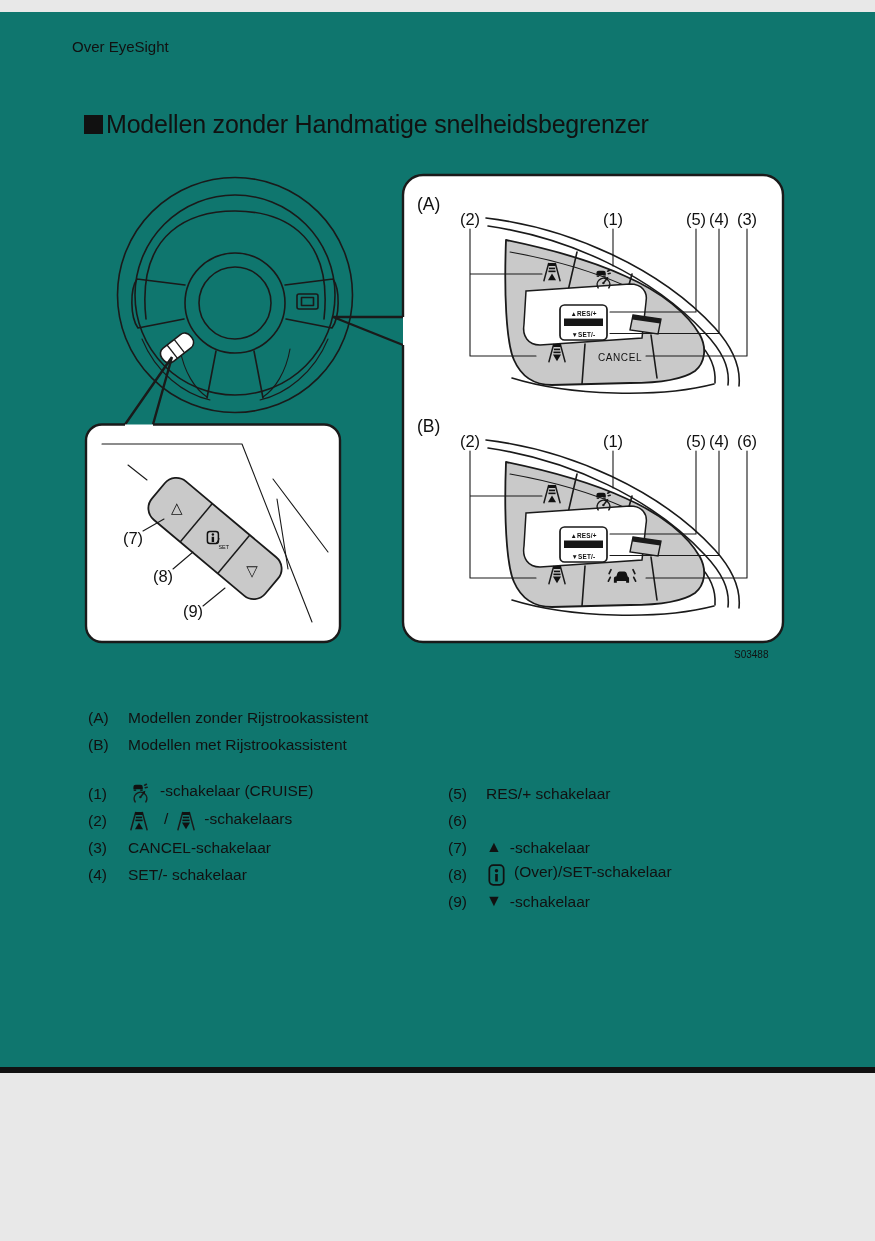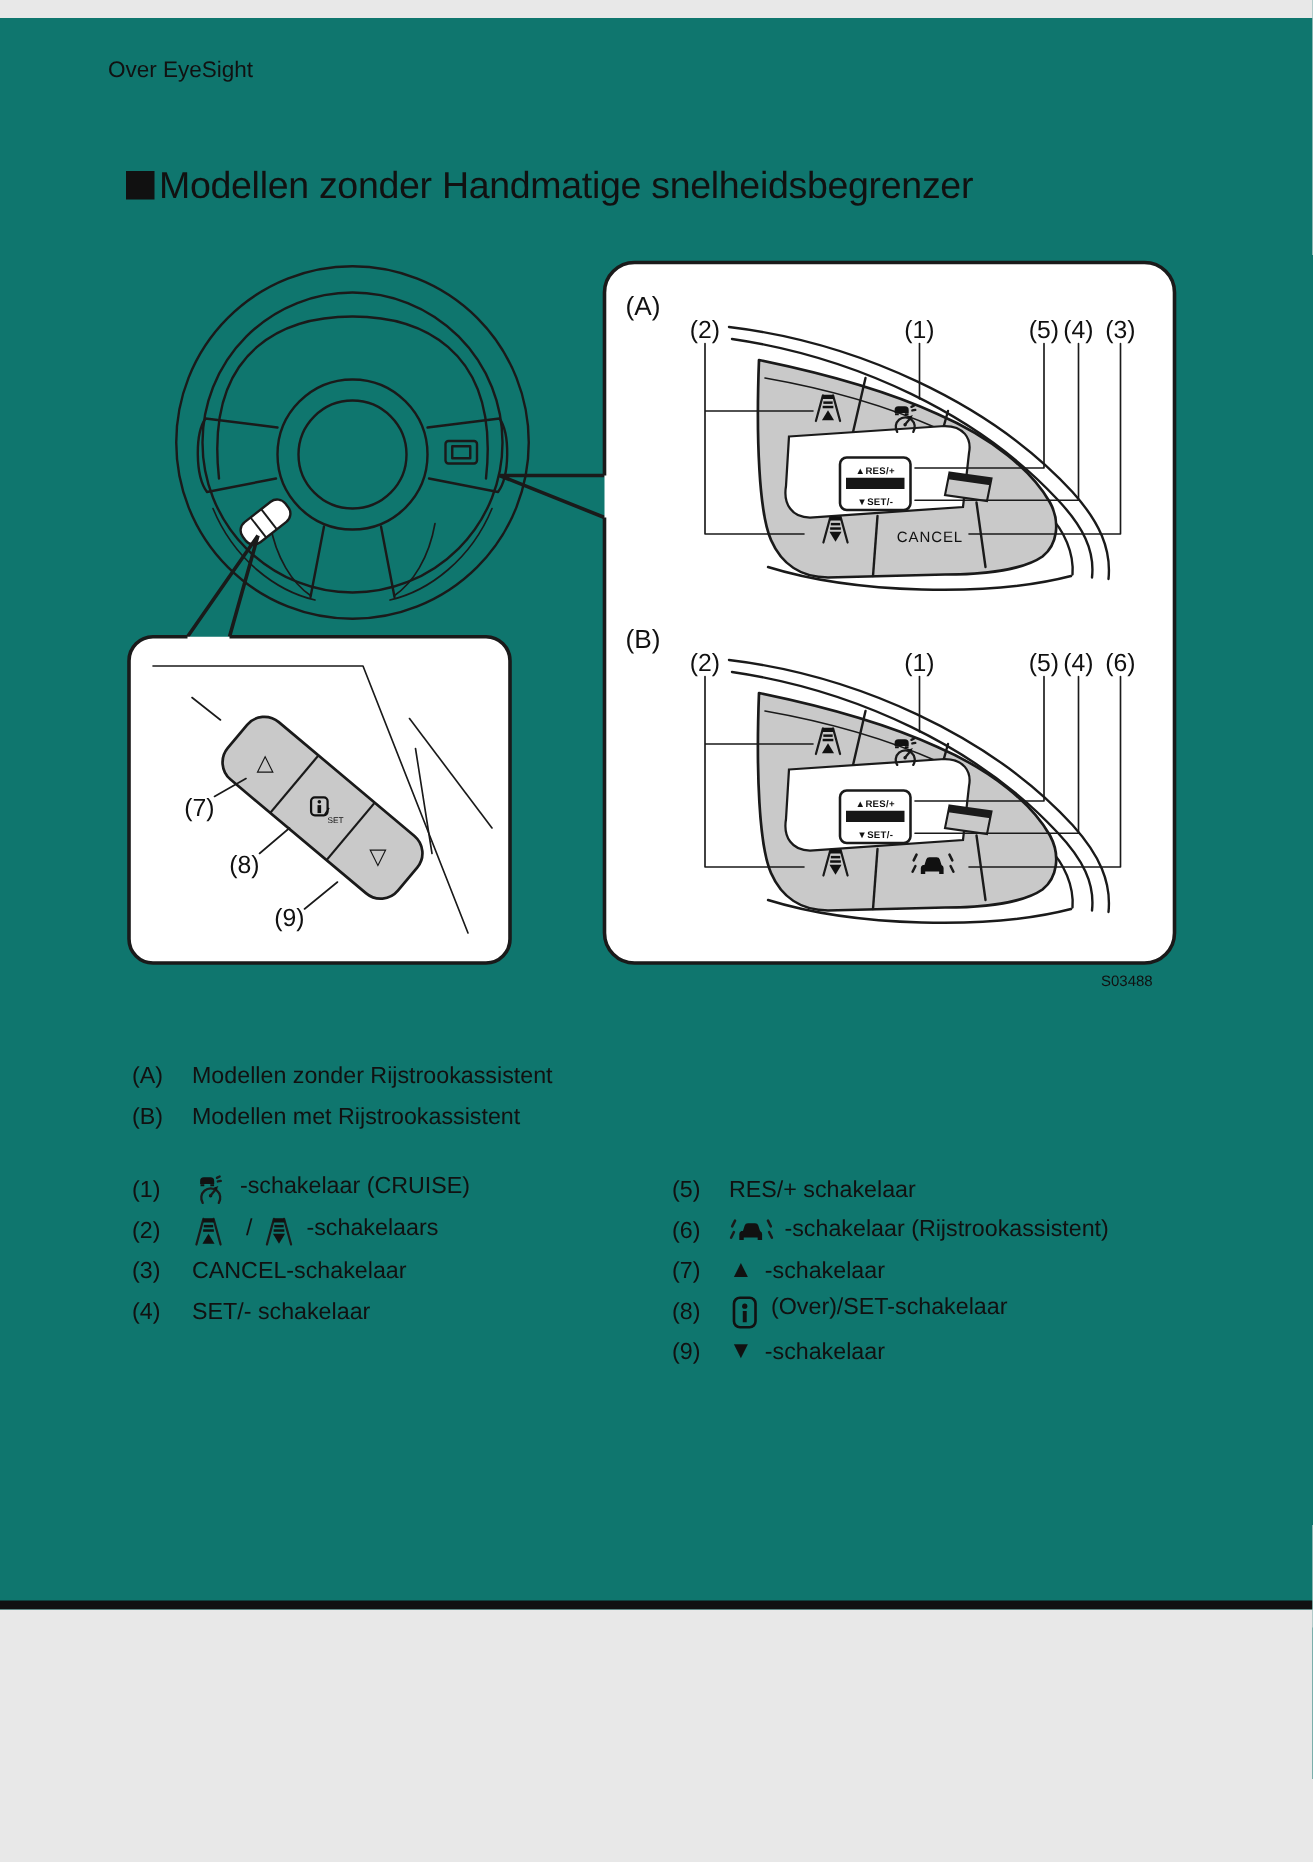--- a/index.html
+++ b/index.html
@@ -256,26 +256,20 @@
 
   <div class="legend-col col-right">
     <div class="lrow">
       <span class="lnum" style="flex-basis:38px">(5)</span>
       <span class="lbody">
         <span>RES/+ schakelaar</span>
       </span>
     </div>
     <div class="lrow">
       <span class="lnum" style="flex-basis:38px">(6)</span>
-      <span class="lbody">
-        <svg class="li-icon" width="30" height="19" viewBox="0 0 28 18">
-            <use href="#icon-lane"></use>
-          </svg>
-        <span>-schakelaar (Rijstrookassistent)</span>
-      </span>
     </div>
     <div class="lrow">
       <span class="lnum" style="flex-basis:38px">(7)</span>
       <span class="lbody">
         <span class="tri">▲</span>
         <span>-schakelaar</span>
       </span>
     </div>
     <div class="lrow">
       <span class="lnum" style="flex-basis:38px">(8)</span>

